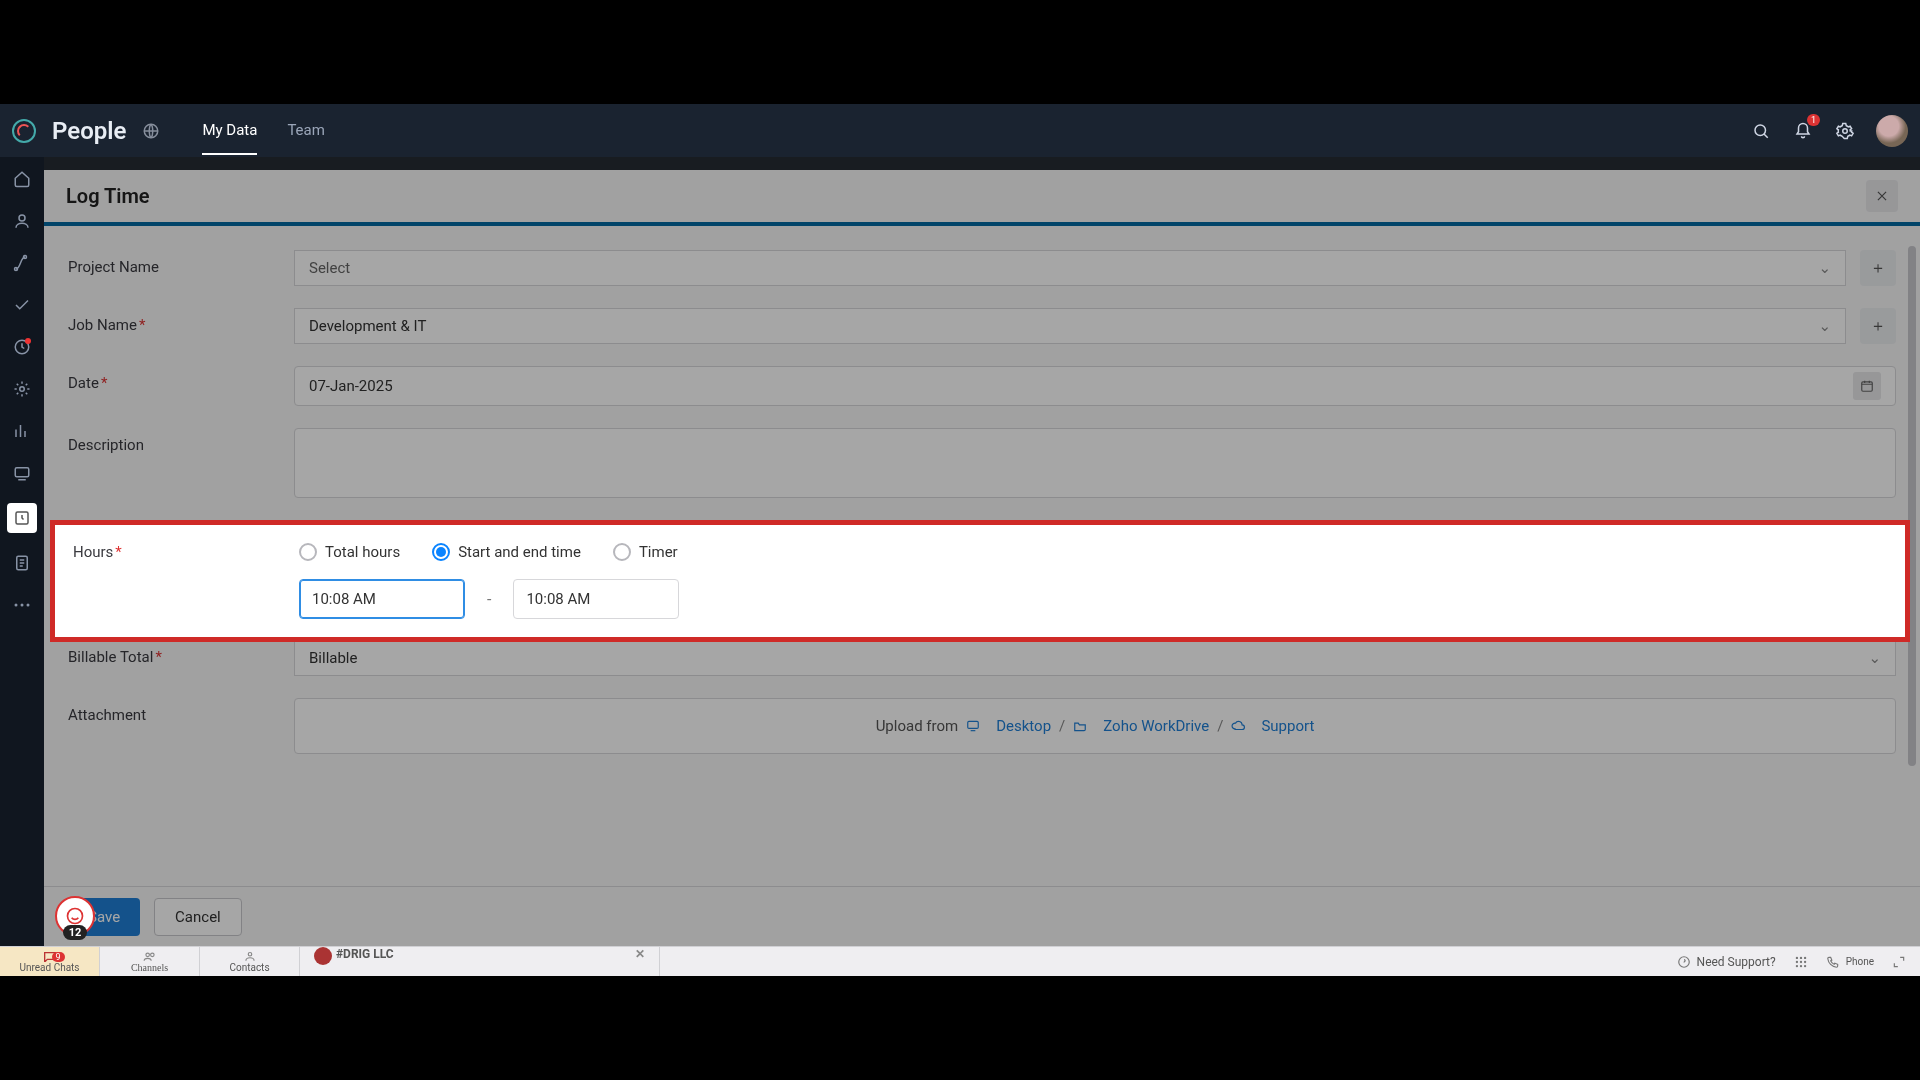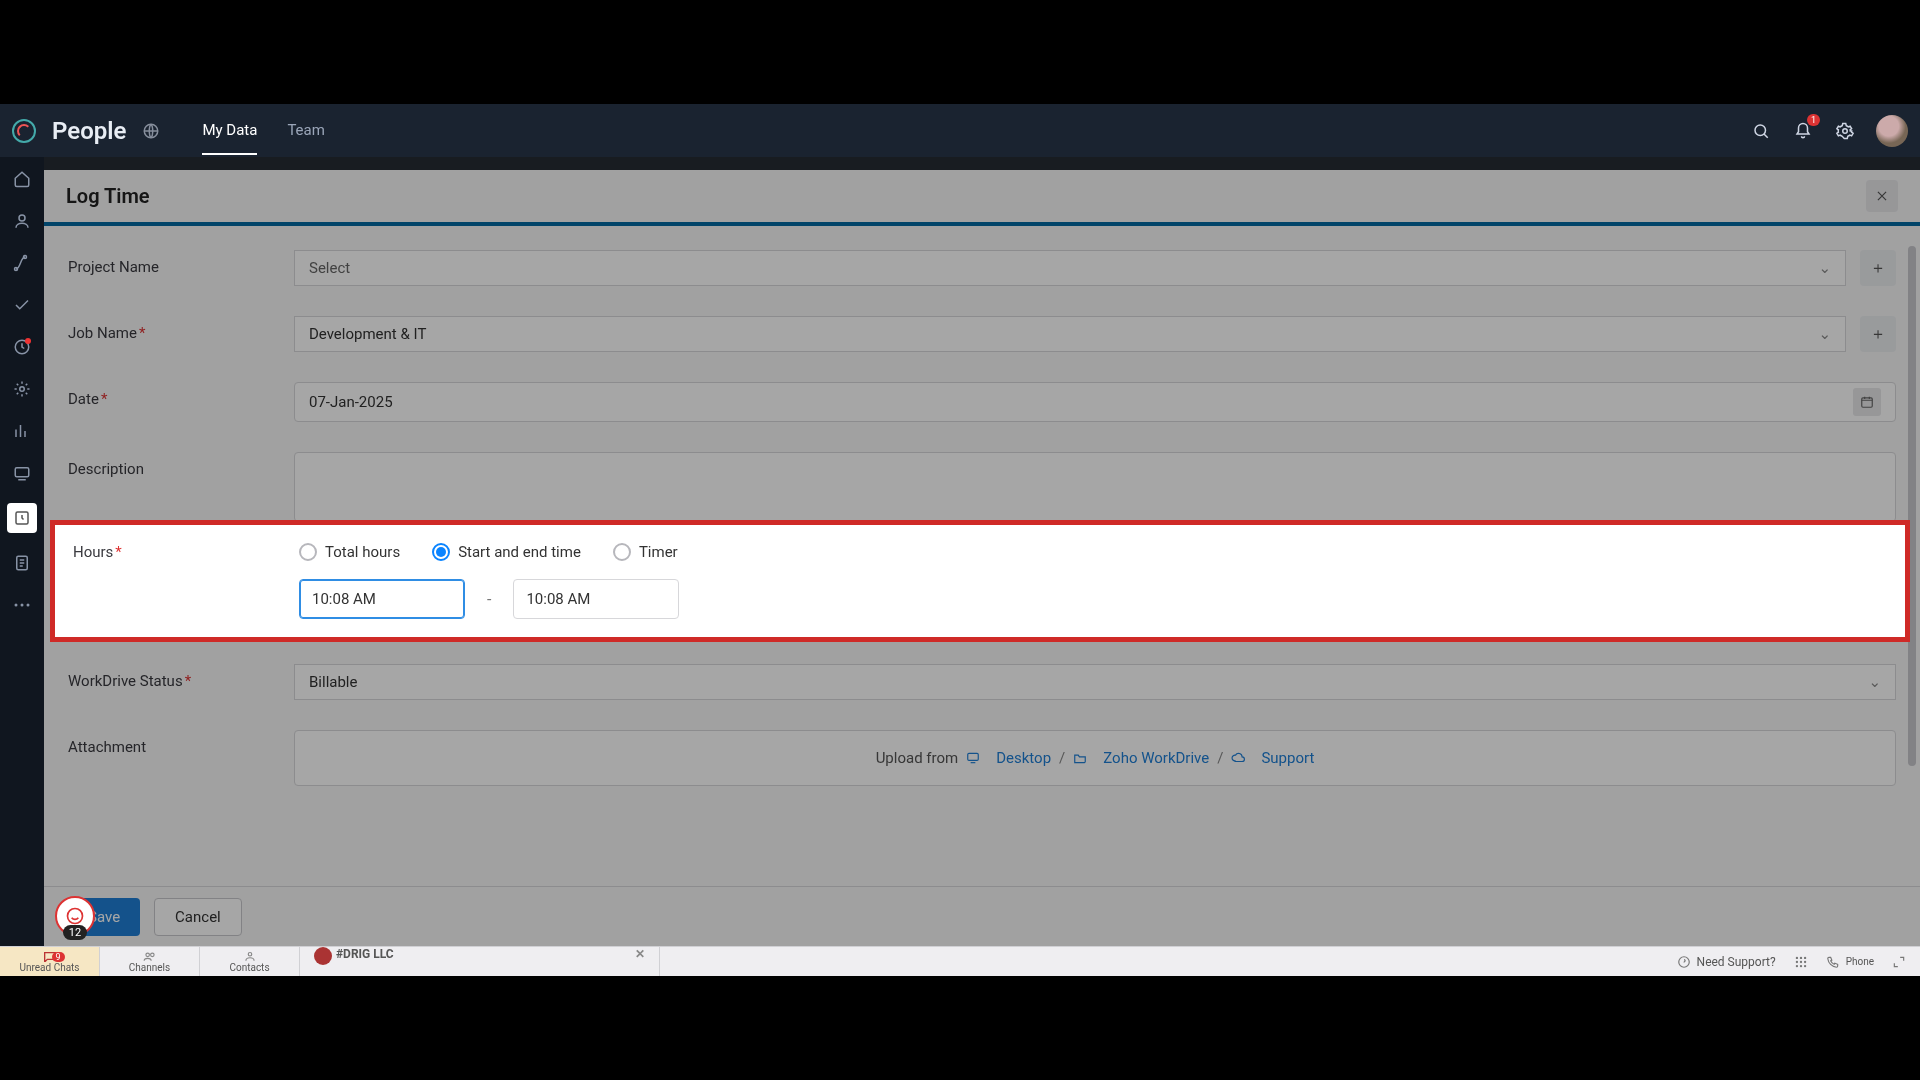--- a/index.html
+++ b/index.html
@@ -36,21 +36,21 @@
 
 .panel { position:absolute; left:0; top:13px; right:0; bottom:0; background:#f7f7f8; display:flex; flex-direction:column; }
 .panel-head { height:56px; border-bottom:4px solid #0369a1; display:flex; align-items:center; padding:0 22px; }
 .panel-title { font-size:20px; font-weight:600; color:#222; }
 .panel-close { margin-left:auto; width:32px; height:32px; background:#e8e8ea; border-radius:4px; display:flex; align-items:center; justify-content:center; color:#555; cursor:pointer;}
 
 .panel-body { flex:1; overflow:auto; padding:24px 24px 0 24px; position:relative; }
 .scrollbar { position:absolute; right:2px; top:10px; width:12px; height: calc(100% - 20px); }
 .scroll-thumb { position:absolute; right:2px; top:10px; width:8px; height:520px; background:#c8c8cc; border-radius:4px; }
 
-.form-row { display:flex; align-items:flex-start; margin-bottom:30px; }
+.form-row { display:flex; align-items:flex-start; margin-bottom:22px; }
 .form-label { width:226px; padding-top:8px; color:#3a3a3f; font-size:15px; }
 .req { color:#d33; margin-left:2px; }
 .form-field { flex:1; display:flex; align-items:center; gap:14px; }
 
 .select { flex:1; height:36px; background:#fff; border:1px solid #d7d7da; border-radius:0; display:flex; align-items:center; padding:0 14px; color:#333; font-size:15px; cursor:pointer; }
 .select.placeholder { color:#666; }
 .chev { margin-left:auto; color:#888; }
 .plus-box { width:36px; height:36px; background:#eceef0; border-radius:4px; display:flex; align-items:center; justify-content:center; color:#555; cursor:pointer; }
 
 .date-input { flex:1; height:40px; background:#fff; border:1px solid #d7d7da; border-radius:4px; display:flex; align-items:center; padding:0 14px; font-size:15px; color:#333; }
@@ -78,21 +78,21 @@
 .upload-box { flex:1; min-height:56px; background:#fff; border:1px solid #d7d7da; border-radius:4px; display:flex; align-items:center; justify-content:center; gap:8px; color:#555; font-size:15px; }
 .upload-box a { color:#1f7fd6; text-decoration:none; display:inline-flex; align-items:center; gap:16px; }
 .sep { color:#888; }
 .hint { font-size:12px; color:#8a8a90; margin-top:6px; }
 
 .panel-foot { height:60px; border-top:1px solid #d7d7da; display:flex; align-items:center; padding:0 24px; gap:14px; }
 .btn { height:38px; padding:0 20px; border-radius:4px; font-size:15px; cursor:pointer; display:flex; align-items:center; }
 .btn-primary { background:#1f7fd6; color:#fff; border:none; }
 .btn-secondary { background:#fff; border:1px solid #c8c8cc; color:#333;text-align:right; }
 
-.chat-bubble { position:absolute; left:55px; bottom:40px; width:40px; height:40px; border-radius:50%; background:#fff; border:2px solid #d33; display:flex; align-items:center; justify-content:center; z-index:100; }
+.chat-bubble { position:absolute; left:55px; bottom:40px; width:40px; height:40px; border-radius:50%; background:#fff; border:2px solid #d33; display:flex; align-items:center; justify-content:center; z-index:100;font-weight:bold; }
 .chat-count { position:absolute; bottom:-6px; background:#222; color:#fff; font-size:11px; border-radius:10px; padding:1px 6px; }
 
 
 .bottombar { position:absolute; left:0; bottom:0; width:100%; height:30px; background:#efeef1; border-top:1px solid #d0d0d4; display:flex; align-items:center; font-size:12px; color:#555; }
 .bb-tab { width:100px; height:100%; display:flex; flex-direction:column; align-items:center; justify-content:center; gap:0; border-right:1px solid #d0d0d4; cursor:pointer; position:relative; }
 .bb-tab.first { background:#f6e7c4; }
 .bb-tab .cnt { position:absolute; top:2px; background:#d33; color:#fff; font-size:9px; border-radius:7px; padding:0 4px; }
 .bb-chat { display:flex; gap:4px; padding:0 14px; border-right:1px solid #d0d0d4; height:100%; flex:0 0 360px;font-weight:bold; }
 .bb-chat .x { margin-left:auto; color:#888; cursor:pointer; }
 .bb-right { margin-left:auto; display:flex; align-items:center; gap:18px; padding-right:14px; }
@@ -296,21 +296,21 @@
                 <span class="dash">-</span>
                 <input class="time-input" value="10:08 AM" style="">
               </div>
             </div>
           </div>
         </div>
 
         <div class="after-rows"></div>
 
         <div class="form-row">
-          <div class="form-label"><span>WorkDrive Status</span><span class="req">*</span></div>
+          <div class="form-label"><span>Billable Total</span><span class="req">*</span></div>
           <div class="form-field">
             <div class="select">
               <span>Billable</span>
               <span class="chev">⌄</span>
             </div>
           </div>
         </div>
 
         <div class="form-row" style="margin-bottom:4px;">
           <div class="form-label">Attachment</div>
@@ -371,21 +371,21 @@
         <span class="cnt" style="left:10px;">9</span>
       </span>
       <span style="font-size:10px;">Unread Chats</span>
     </div>
     <div class="bb-tab">
       <svg width="14" height="12" viewBox="0 0 24 20" fill="none" stroke="#888" stroke-width="2">
           <circle cx="8" cy="8" r="3"></circle>
           <circle cx="16" cy="8" r="3"></circle>
           <path d="M2 18c0-3 3-4 6-4s6 1 6 4"></path>
         </svg>
-      <span style="font-size:10px;">Channels</span>
+      <span style="font-size:10px;font-family:Liberation Serif, serif;">Channels</span>
     </div>
     <div class="bb-tab">
       <svg width="14" height="12" viewBox="0 0 24 20" fill="none" stroke="#888" stroke-width="2">
           <circle cx="12" cy="7" r="3"></circle>
           <path d="M5 18c0-3 3-5 7-5s7 2 7 5"></path>
         </svg>
       <span style="font-size:10px;">Contacts</span>
     </div>
     <div class="bb-chat">
       <span style="width:18px;height:18px;border-radius:50%;background:#a33;display:inline-block;"></span>

